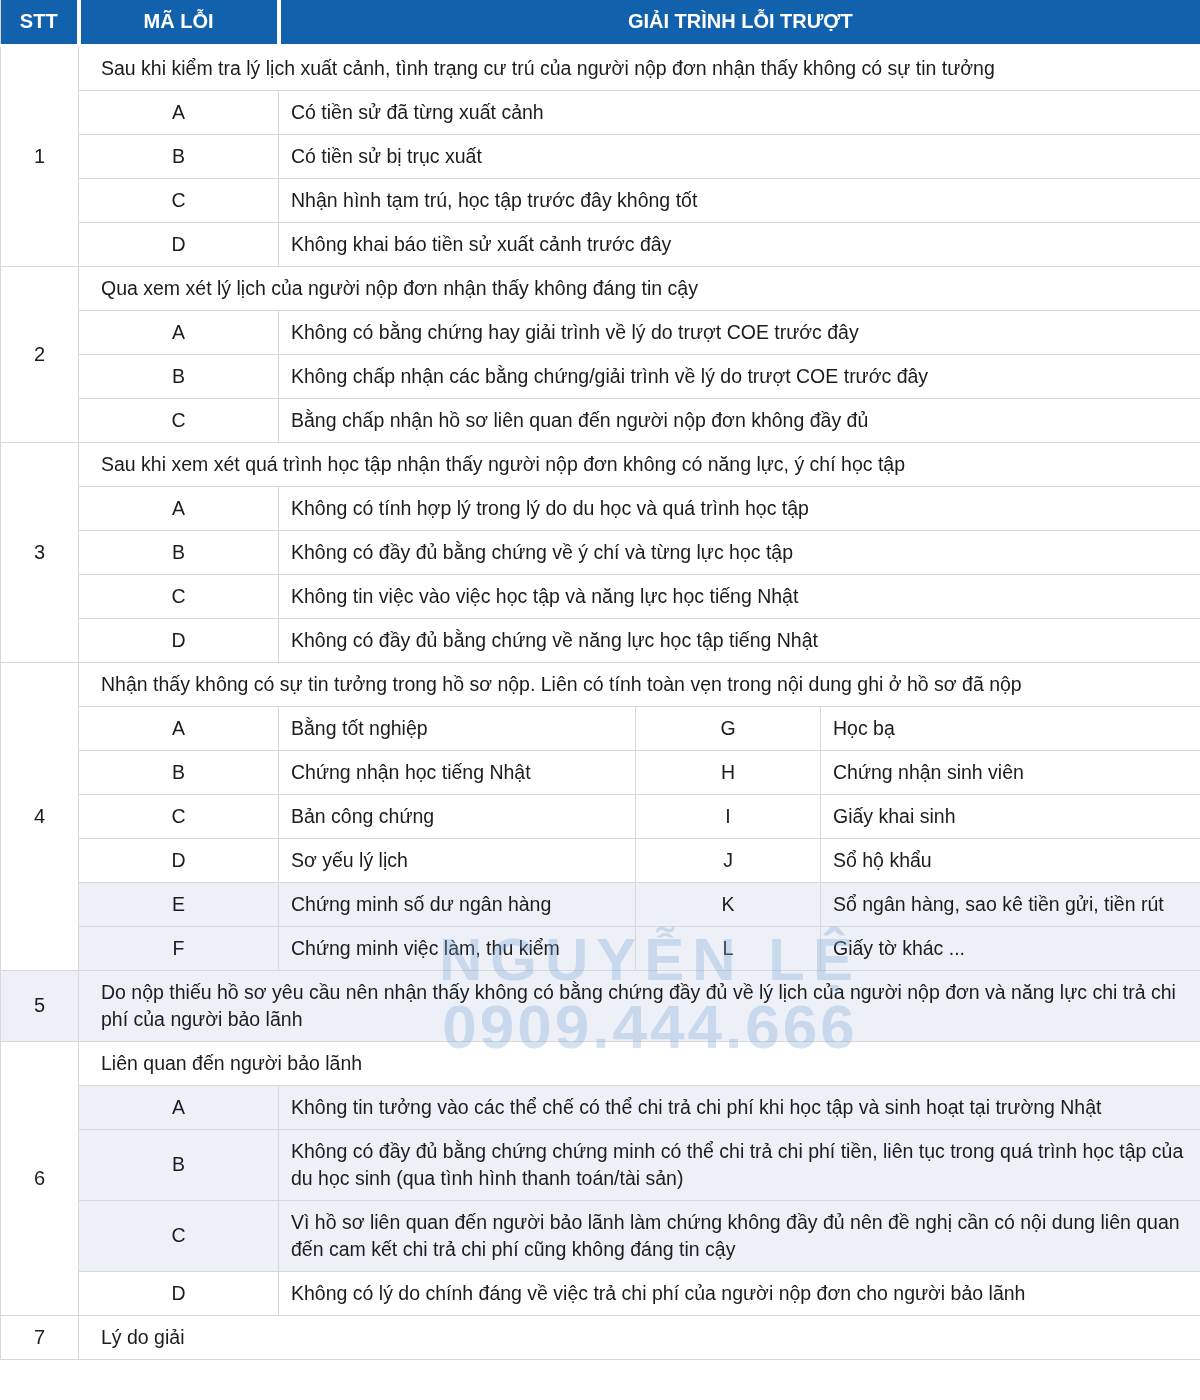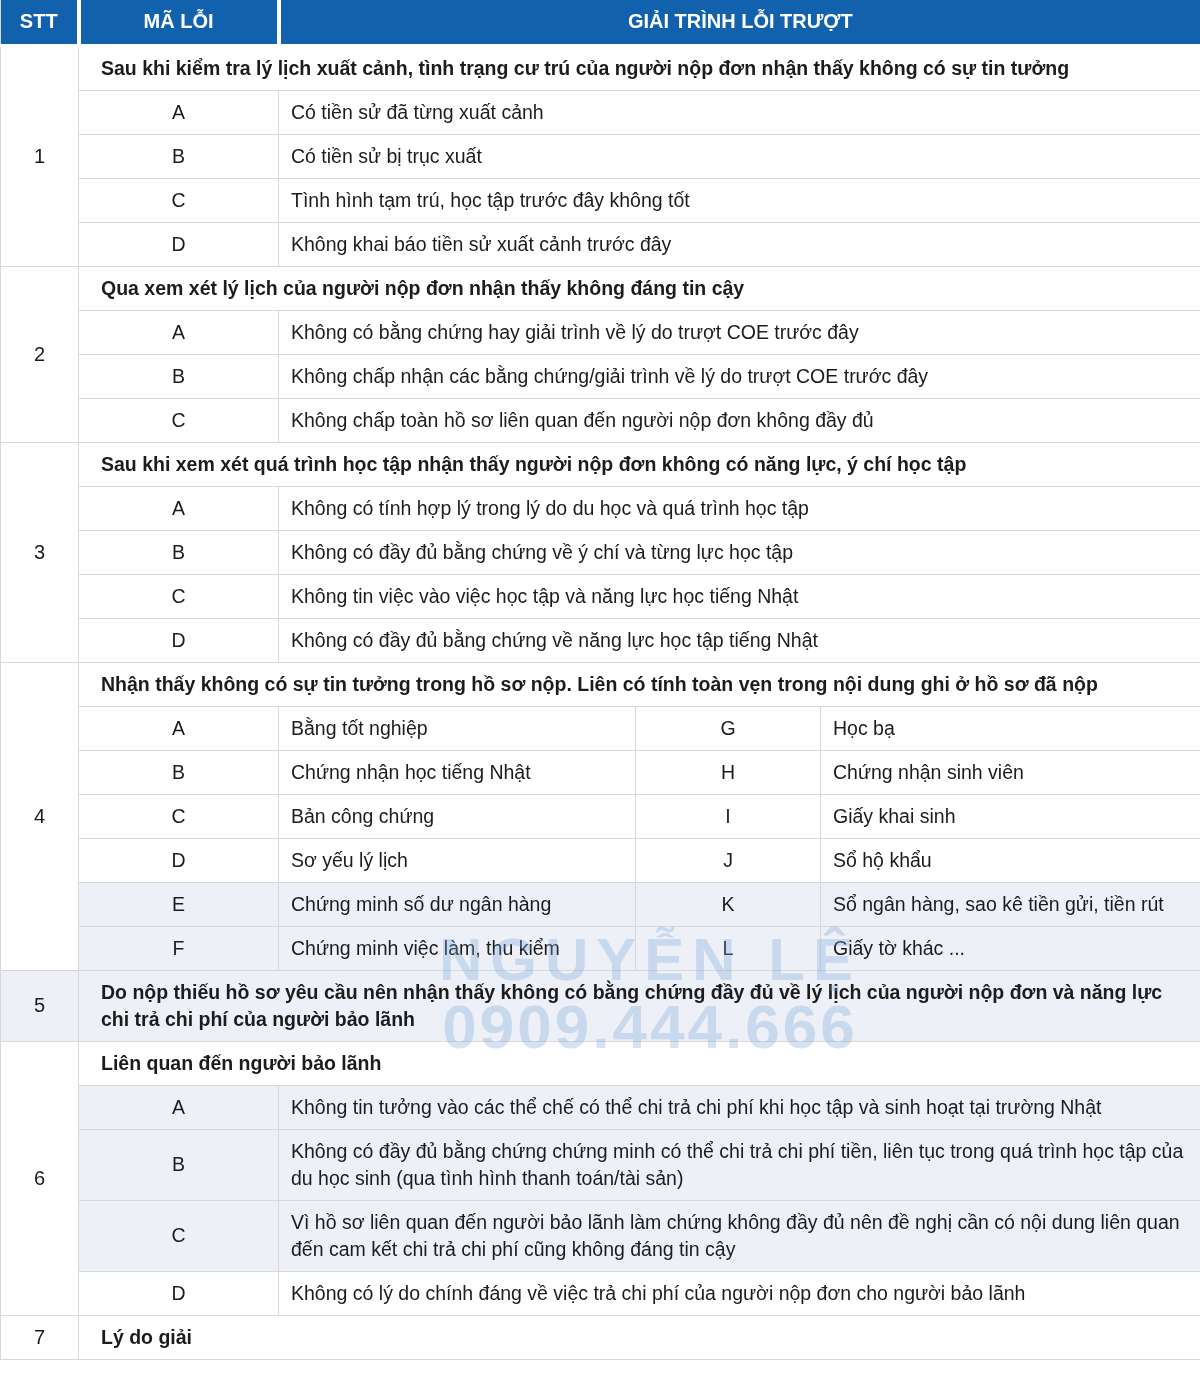--- a/index.html
+++ b/index.html
@@ -46,21 +46,21 @@
   }
   td.stt {
     text-align: center;
     font-size: 20px;
     padding: 0;
   }
   td.code {
     text-align: center;
     padding: 8px 4px;
   }
-  td.title { font-weight: bold; padding-left: 22px; }
+  td.title { font-weight: normal; padding-left: 22px; }
   tr.tint td { background-color: var(--row-tint); }
   .watermark {
     position: absolute;
     left: 400px; top: 928px;
     width: 500px;
     text-align: center;
     font-weight: bold;
     color: rgba(121, 166, 214, 0.32);
     pointer-events: none;
     z-index: 5;
@@ -95,41 +95,41 @@
         <tr>
           <td class="code">A</td>
           <td class="txt" colspan="3">Có tiền sử đã từng xuất cảnh</td>
         </tr>
         <tr>
           <td class="code">B</td>
           <td class="txt" colspan="3">Có tiền sử bị trục xuất</td>
         </tr>
         <tr>
           <td class="code">C</td>
-          <td class="txt" colspan="3">Tình hình tạm trú, học tập trước đây không tốt</td>
+          <td class="txt" colspan="3">Nhận hình tạm trú, học tập trước đây không tốt</td>
         </tr>
         <tr>
           <td class="code">D</td>
           <td class="txt" colspan="3">Không khai báo tiền sử xuất cảnh trước đây</td>
         </tr>
         <tr>
           <td class="stt" rowspan="4">2</td>
           <td class="title" colspan="4">Qua xem xét lý lịch của người nộp đơn nhận thấy không đáng tin cậy</td>
         </tr>
         <tr>
           <td class="code">A</td>
           <td class="txt" colspan="3">Không có bằng chứng hay giải trình về lý do trượt COE trước đây</td>
         </tr>
         <tr>
           <td class="code">B</td>
           <td class="txt" colspan="3">Không chấp nhận các bằng chứng/giải trình về lý do trượt COE trước đây</td>
         </tr>
         <tr>
           <td class="code">C</td>
-          <td class="txt" colspan="3">Không chấp toàn hồ sơ liên quan đến người nộp đơn không đầy đủ</td>
+          <td class="txt" colspan="3">Bằng chấp nhận hồ sơ liên quan đến người nộp đơn không đầy đủ</td>
         </tr>
         <tr>
           <td class="stt" rowspan="5">3</td>
           <td class="title" colspan="4">Sau khi xem xét quá trình học tập nhận thấy người nộp đơn không có năng lực, ý chí học tập</td>
         </tr>
         <tr>
           <td class="code">A</td>
           <td class="txt" colspan="3">Không có tính hợp lý trong lý do du học và quá trình học tập</td>
         </tr>
         <tr>

